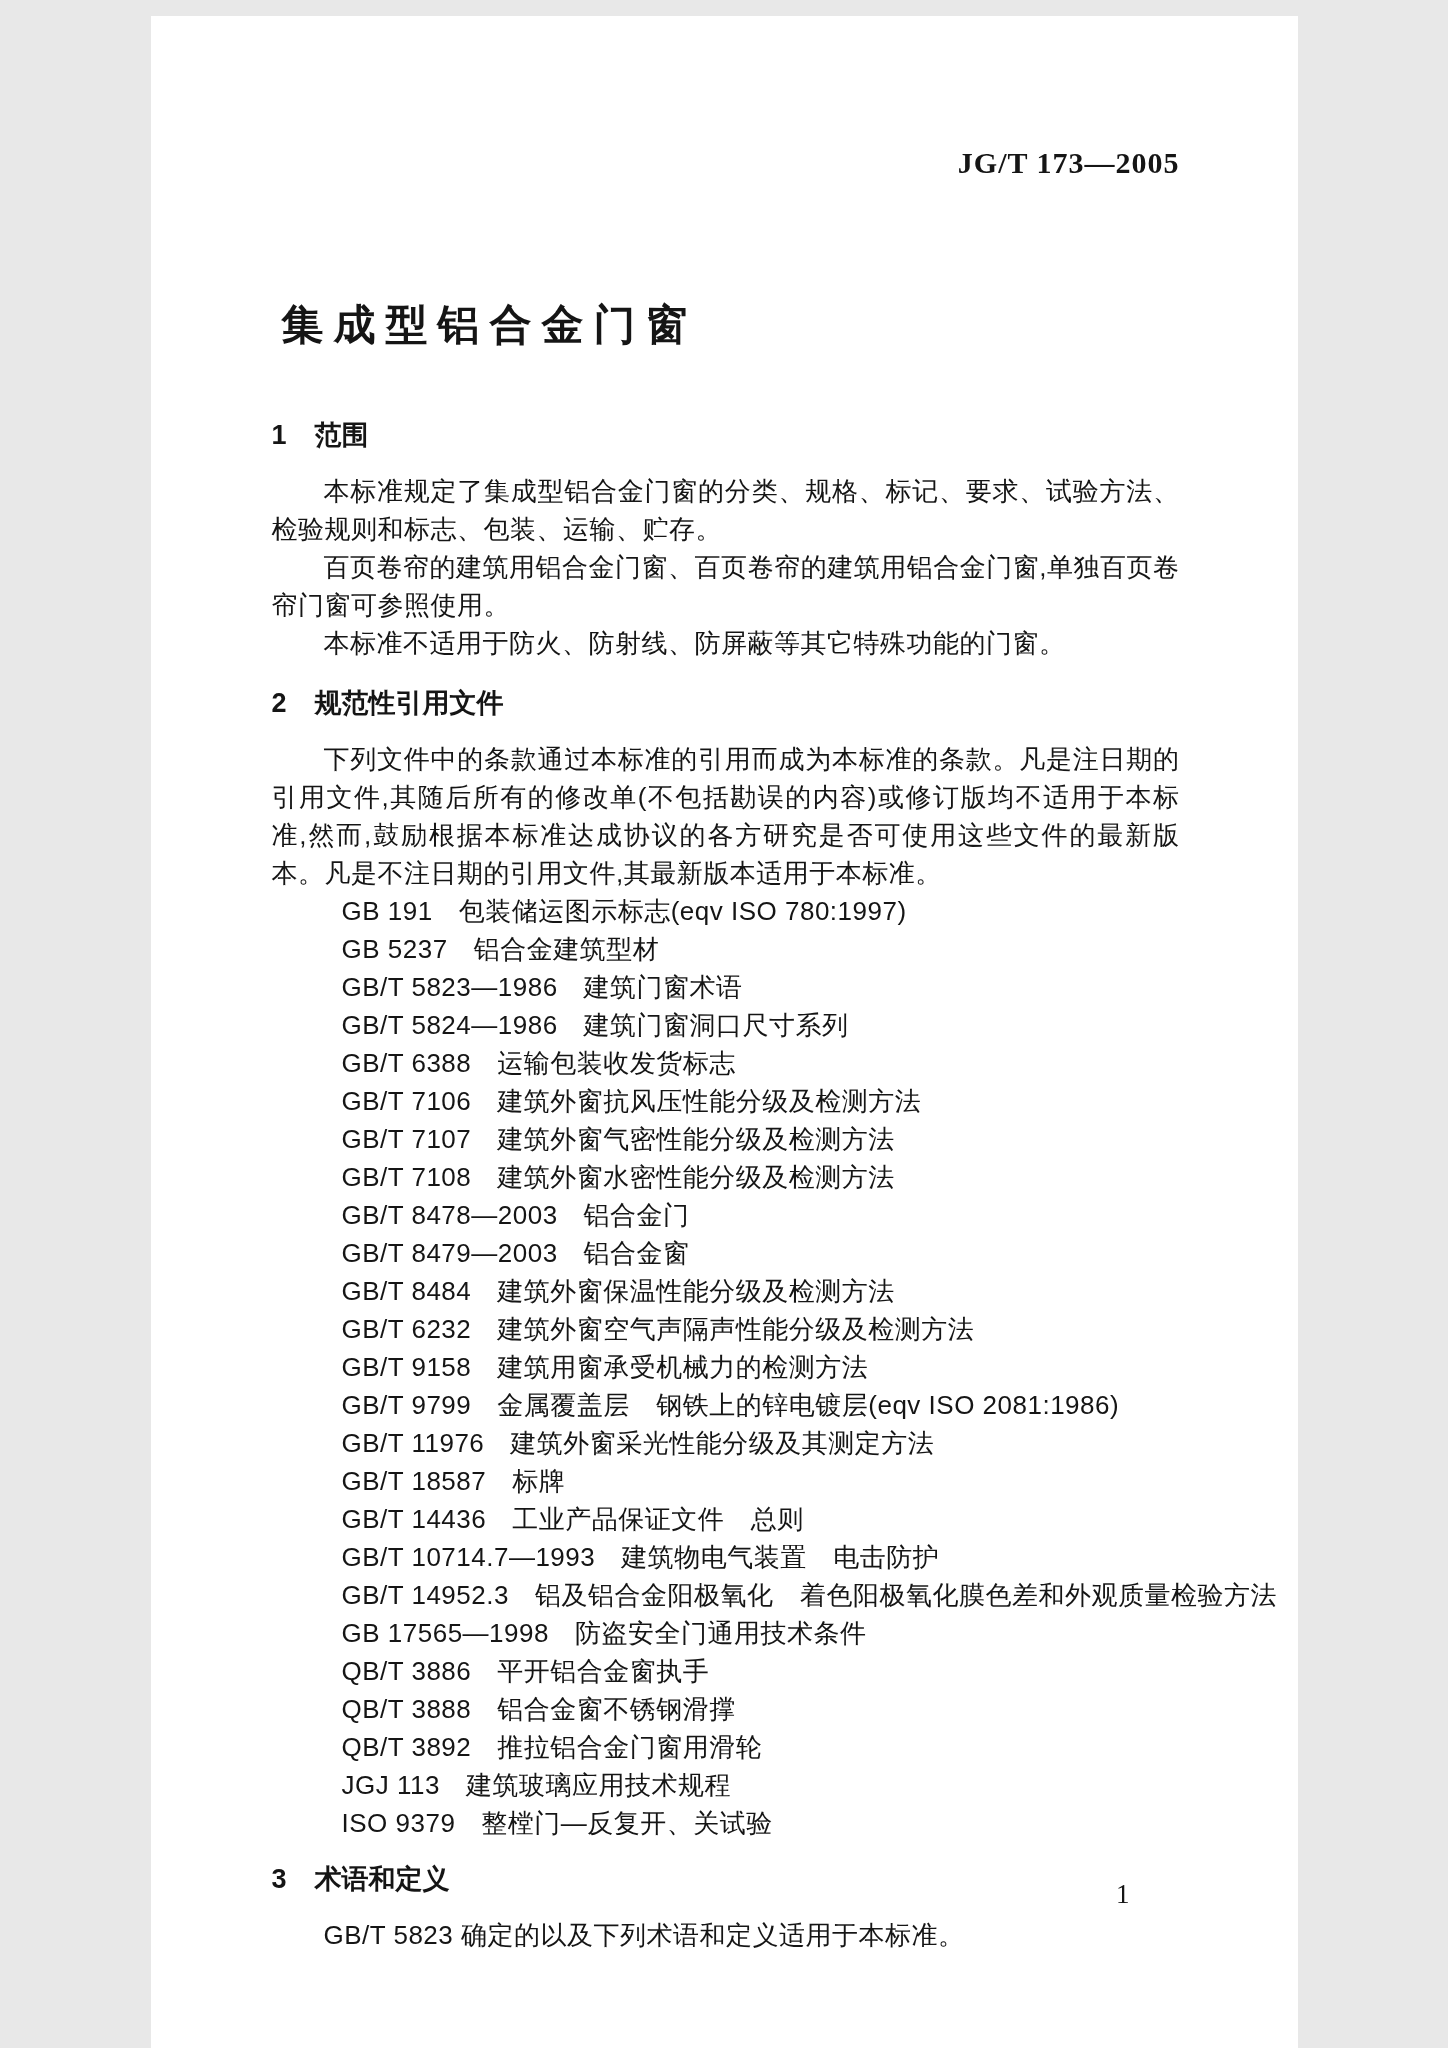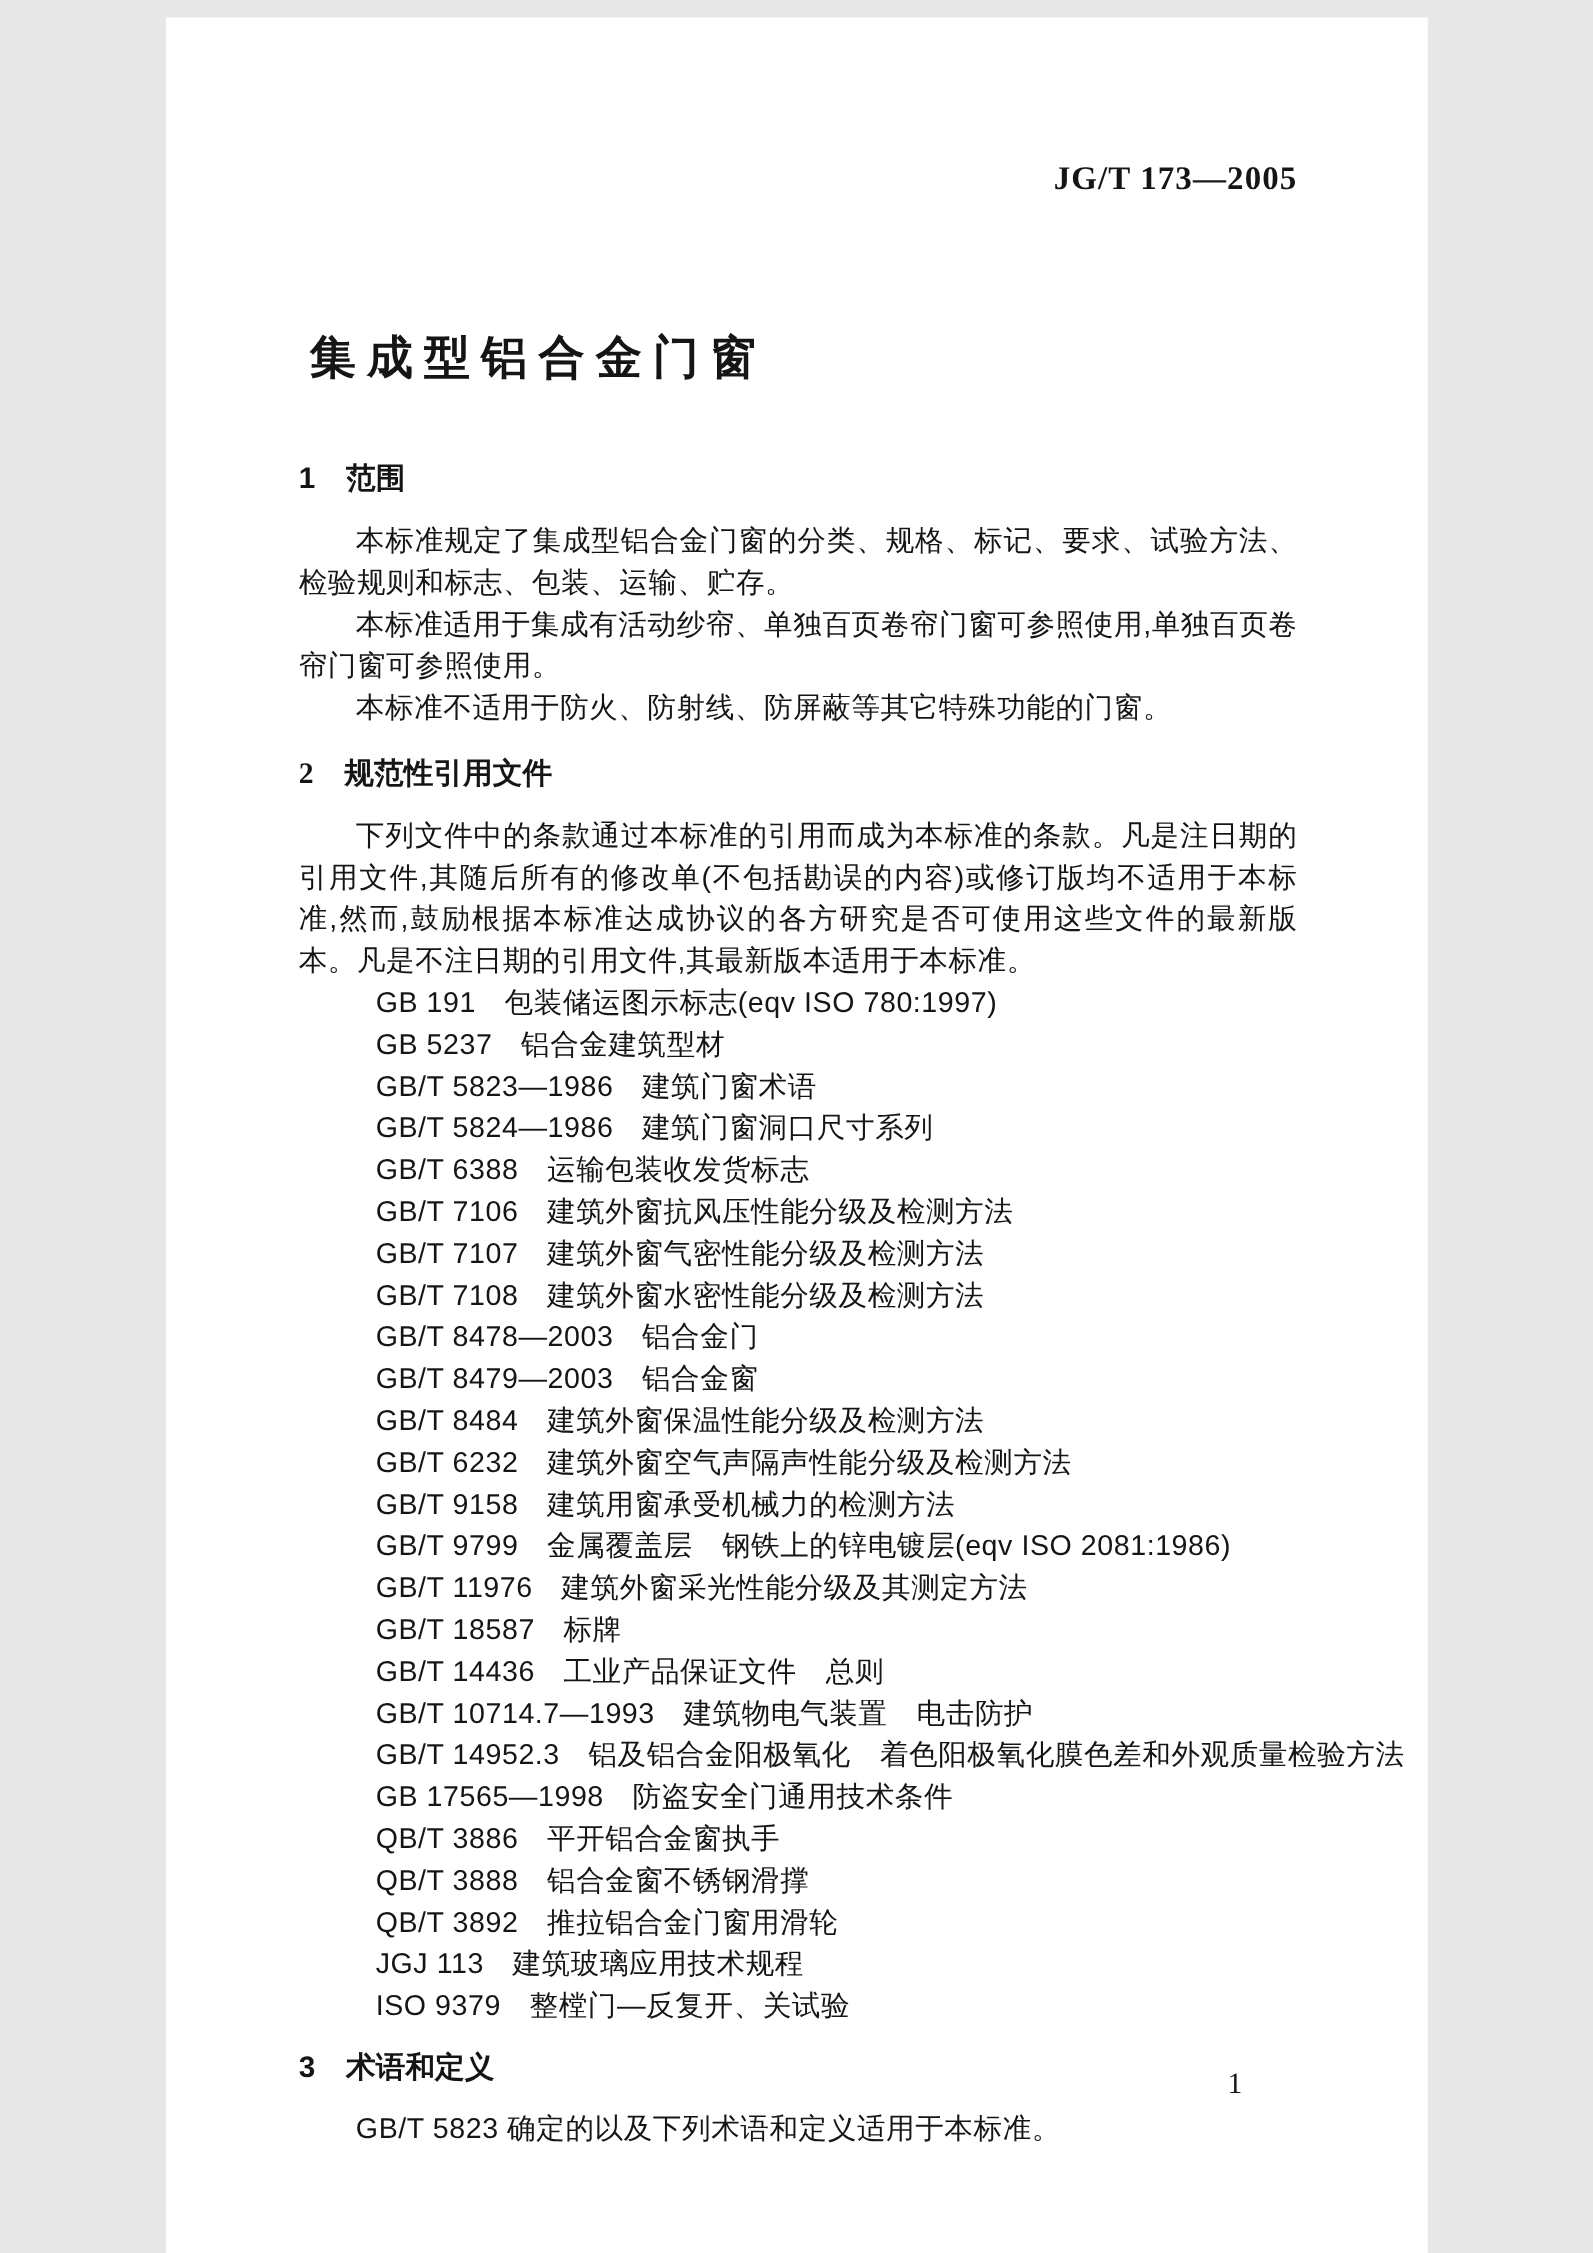--- a/index.html
+++ b/index.html
@@ -42,21 +42,21 @@
   .sec-head {
     font-size: 27px;
     font-weight: bold;
     line-height: 38px;
   }
   .sec-head .sec-num {
     display: inline-block;
     margin-right: 28px;
   }
   #scope-heading { margin-top: 66px; }
-  #references-heading { margin-top: 22px; font-family: Liberation Serif, serif; }
+  #references-heading { margin-top: 22px; }
   #terms-heading { margin-top: 18px; }
   .para {
     margin: 0;
     font-size: 26px;
     line-height: 38px;
     text-indent: 52px;
     text-align: justify;
     letter-spacing: 0.5px;
   }
   .para.first { margin-top: 18px; }
@@ -94,21 +94,21 @@
 
     <div class="doc-number">JG/T 173—2005</div>
 
     <div class="doc-title">集成型铝合金门窗</div>
 
     <div class="sec-head" id="scope-heading">
       <span class="sec-num">1</span><span>范围</span>
     </div>
 
     <p class="para first">本标准规定了集成型铝合金门窗的分类、规格、标记、要求、试验方法、检验规则和标志、包装、运输、贮存。</p>
-    <p class="para">本标准适用于集成有活动纱帘、单独百页卷帘门窗可参照使用,单独百页卷帘门窗可参照使用。</p>
+    <p class="para">百页卷帘的建筑用铝合金门窗、百页卷帘的建筑用铝合金门窗,单独百页卷帘门窗可参照使用。</p>
     <p class="para">本标准不适用于防火、防射线、防屏蔽等其它特殊功能的门窗。</p>
 
     <div class="sec-head" id="references-heading">
       <span class="sec-num">2</span><span>规范性引用文件</span>
     </div>
 
     <p class="para first">下列文件中的条款通过本标准的引用而成为本标准的条款。凡是注日期的引用文件,其随后所有的修改单(不包括勘误的内容)或修订版均不适用于本标准,然而,鼓励根据本标准达成协议的各方研究是否可使用这些文件的最新版本。凡是不注日期的引用文件,其最新版本适用于本标准。</p>
 
     <div class="ref-list">
         <div class="ref-item"><span class="ref-code">GB 191</span><span>包装储运图示标志(eqv ISO 780:1997)</span></div>

